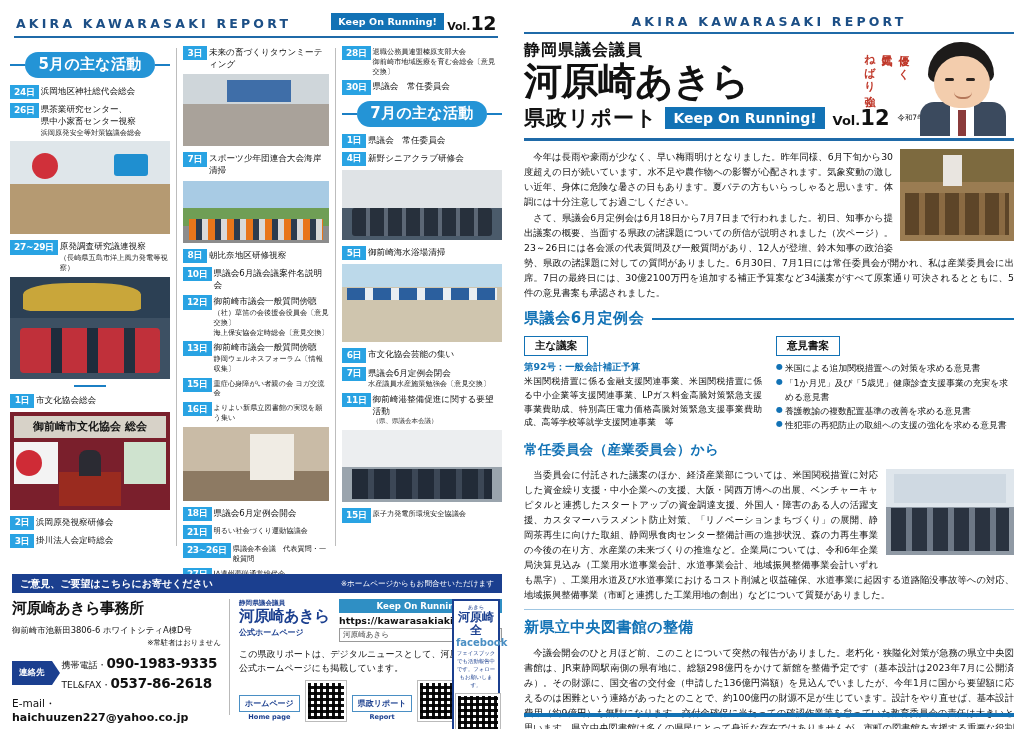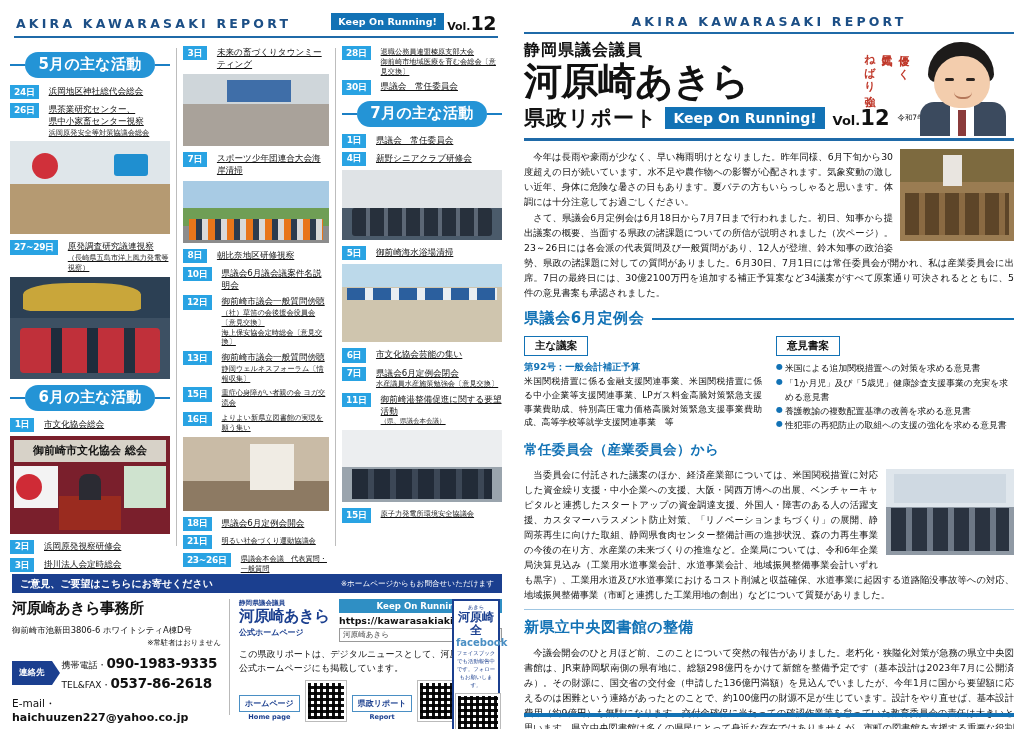--- a/index.html
+++ b/index.html
@@ -43,24 +43,24 @@
     background: #2494d6; color: #fff; border-radius: 20px;
     font-size: 15px; font-weight: bold; padding: 3px 13px 4px 13px;
     letter-spacing: .3px; white-space: nowrap;
   }
 
   
   .act { display: flex; align-items: flex-start; margin-bottom: 4px; }
   .act-date {
     background: #29a3e3; color: #fff; font-size: 9px; font-weight: bold;
     padding: 1.5px 4px; min-width: 24px; text-align: center; flex: 0 0 auto;
-    margin-right: 10px; line-height: 1.25; letter-spacing: -.3px;
+    margin-right: 2px; line-height: 1.25; letter-spacing: -.3px;
   }
   .act-date.wide { min-width: 40px; }
-  .act-body { font-size: 8.6px; color: #111; line-height: 1.36; padding-top: 1px; text-decoration: underline; }
+  .act-body { font-size: 8.6px; color: #111; line-height: 1.36; padding-top: 1px; }
   .act-body .sub { font-size: 7.2px; color: #222; }
   .act-body .tag { font-size: 6.5px; color: #333; }
   .act-line { display: block; }
 
   
   .photo { width: 100%; border: 0; margin: 3px 0 6px 0; position: relative; overflow: hidden; }
   .ph-assembly { height: 93px; background: linear-gradient(#dfe6ea 0 46%, #b59a72 46% 100%); }
   .ph-assembly::before { content:""; position:absolute; left:14%; top:12%; width:26px; height:26px; border-radius:50%; background:#d0303a; }
   .ph-assembly::after { content:""; position:absolute; right:14%; top:14%; width:34px; height:22px; background:#1f8fd0; border-radius:3px; }
   .ph-boat { height: 102px; background: linear-gradient(#2c4054 0 40%, #3d5063 40% 100%); }
@@ -241,21 +241,20 @@
           <div class="act-body">
             <span class="act-line">原発調査研究議連視察</span>
             <span class="act-line sub">（長崎県五島市洋上風力発電等視察）</span>
           </div>
         </div>
 
         <div class="photo ph-boat"></div>
 
         <div class="month-pill-wrap">
           <div class="pill-line"></div>
-          <div class="month-pill">6月の主な活動</div>
           <div class="pill-line"></div>
         </div>
 
         <div class="act">
           <div class="act-date">1日</div>
           <div class="act-body">
             <span class="act-line">市文化協会総会</span>
           </div>
         </div>
 

